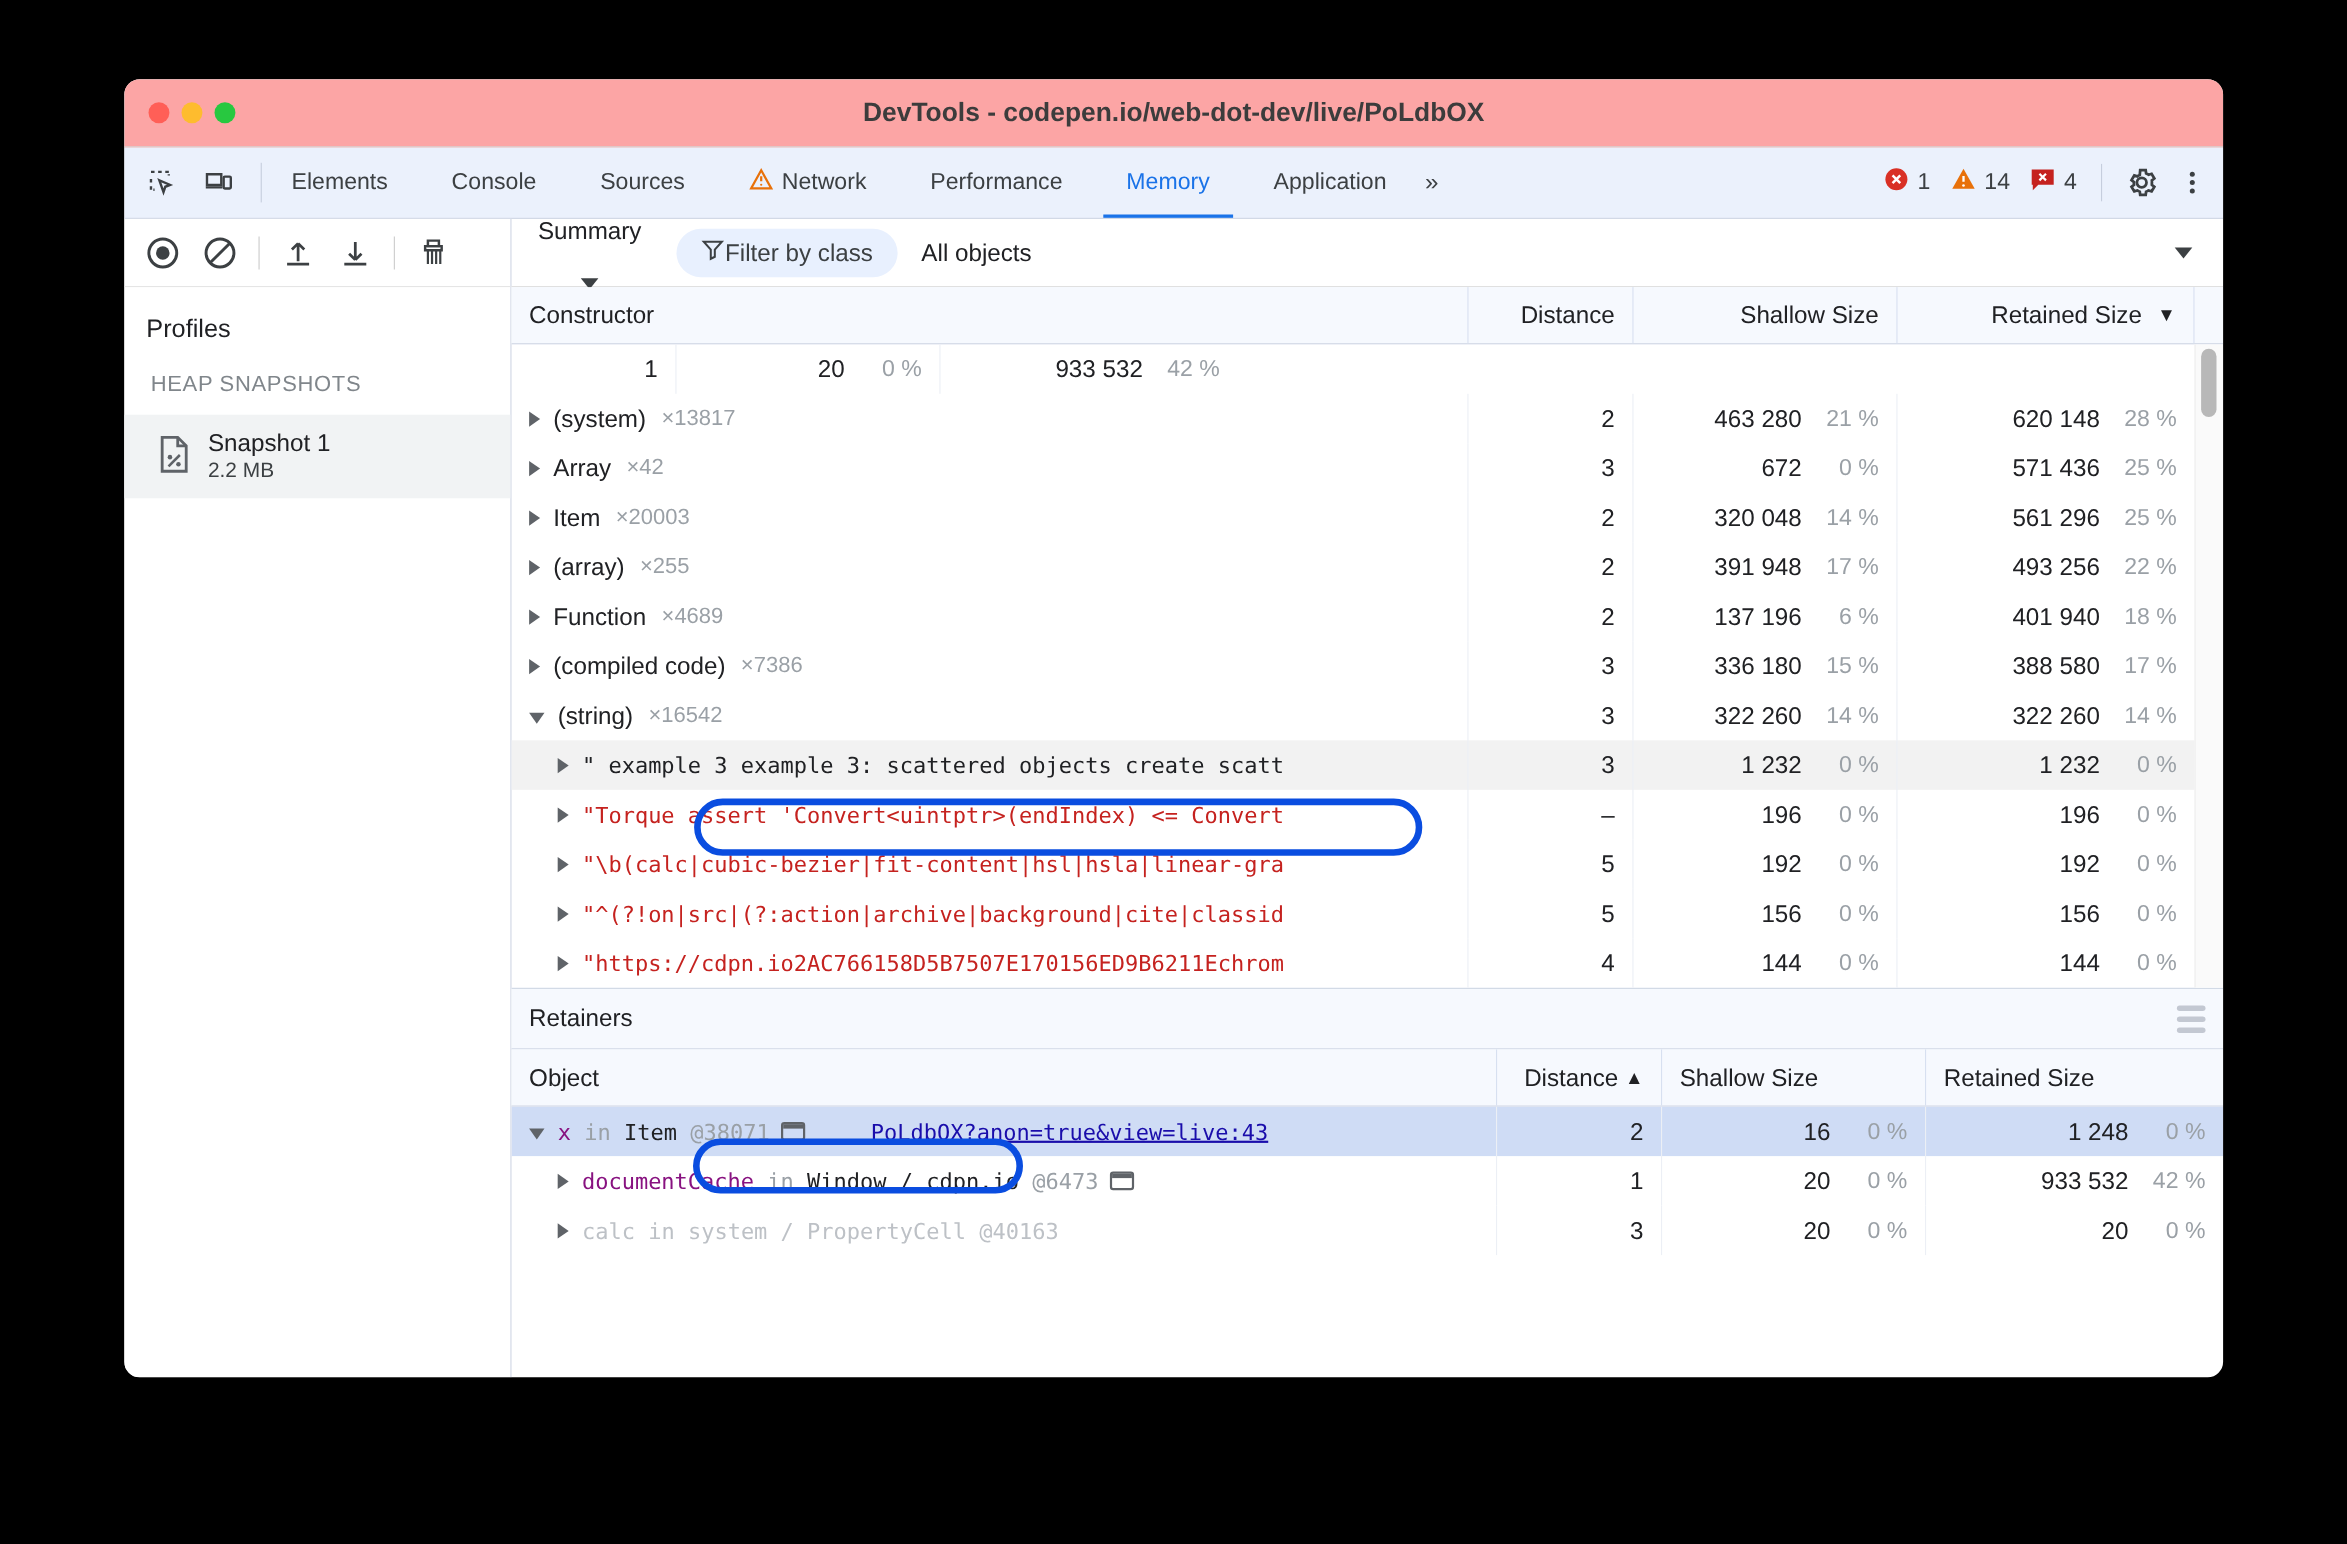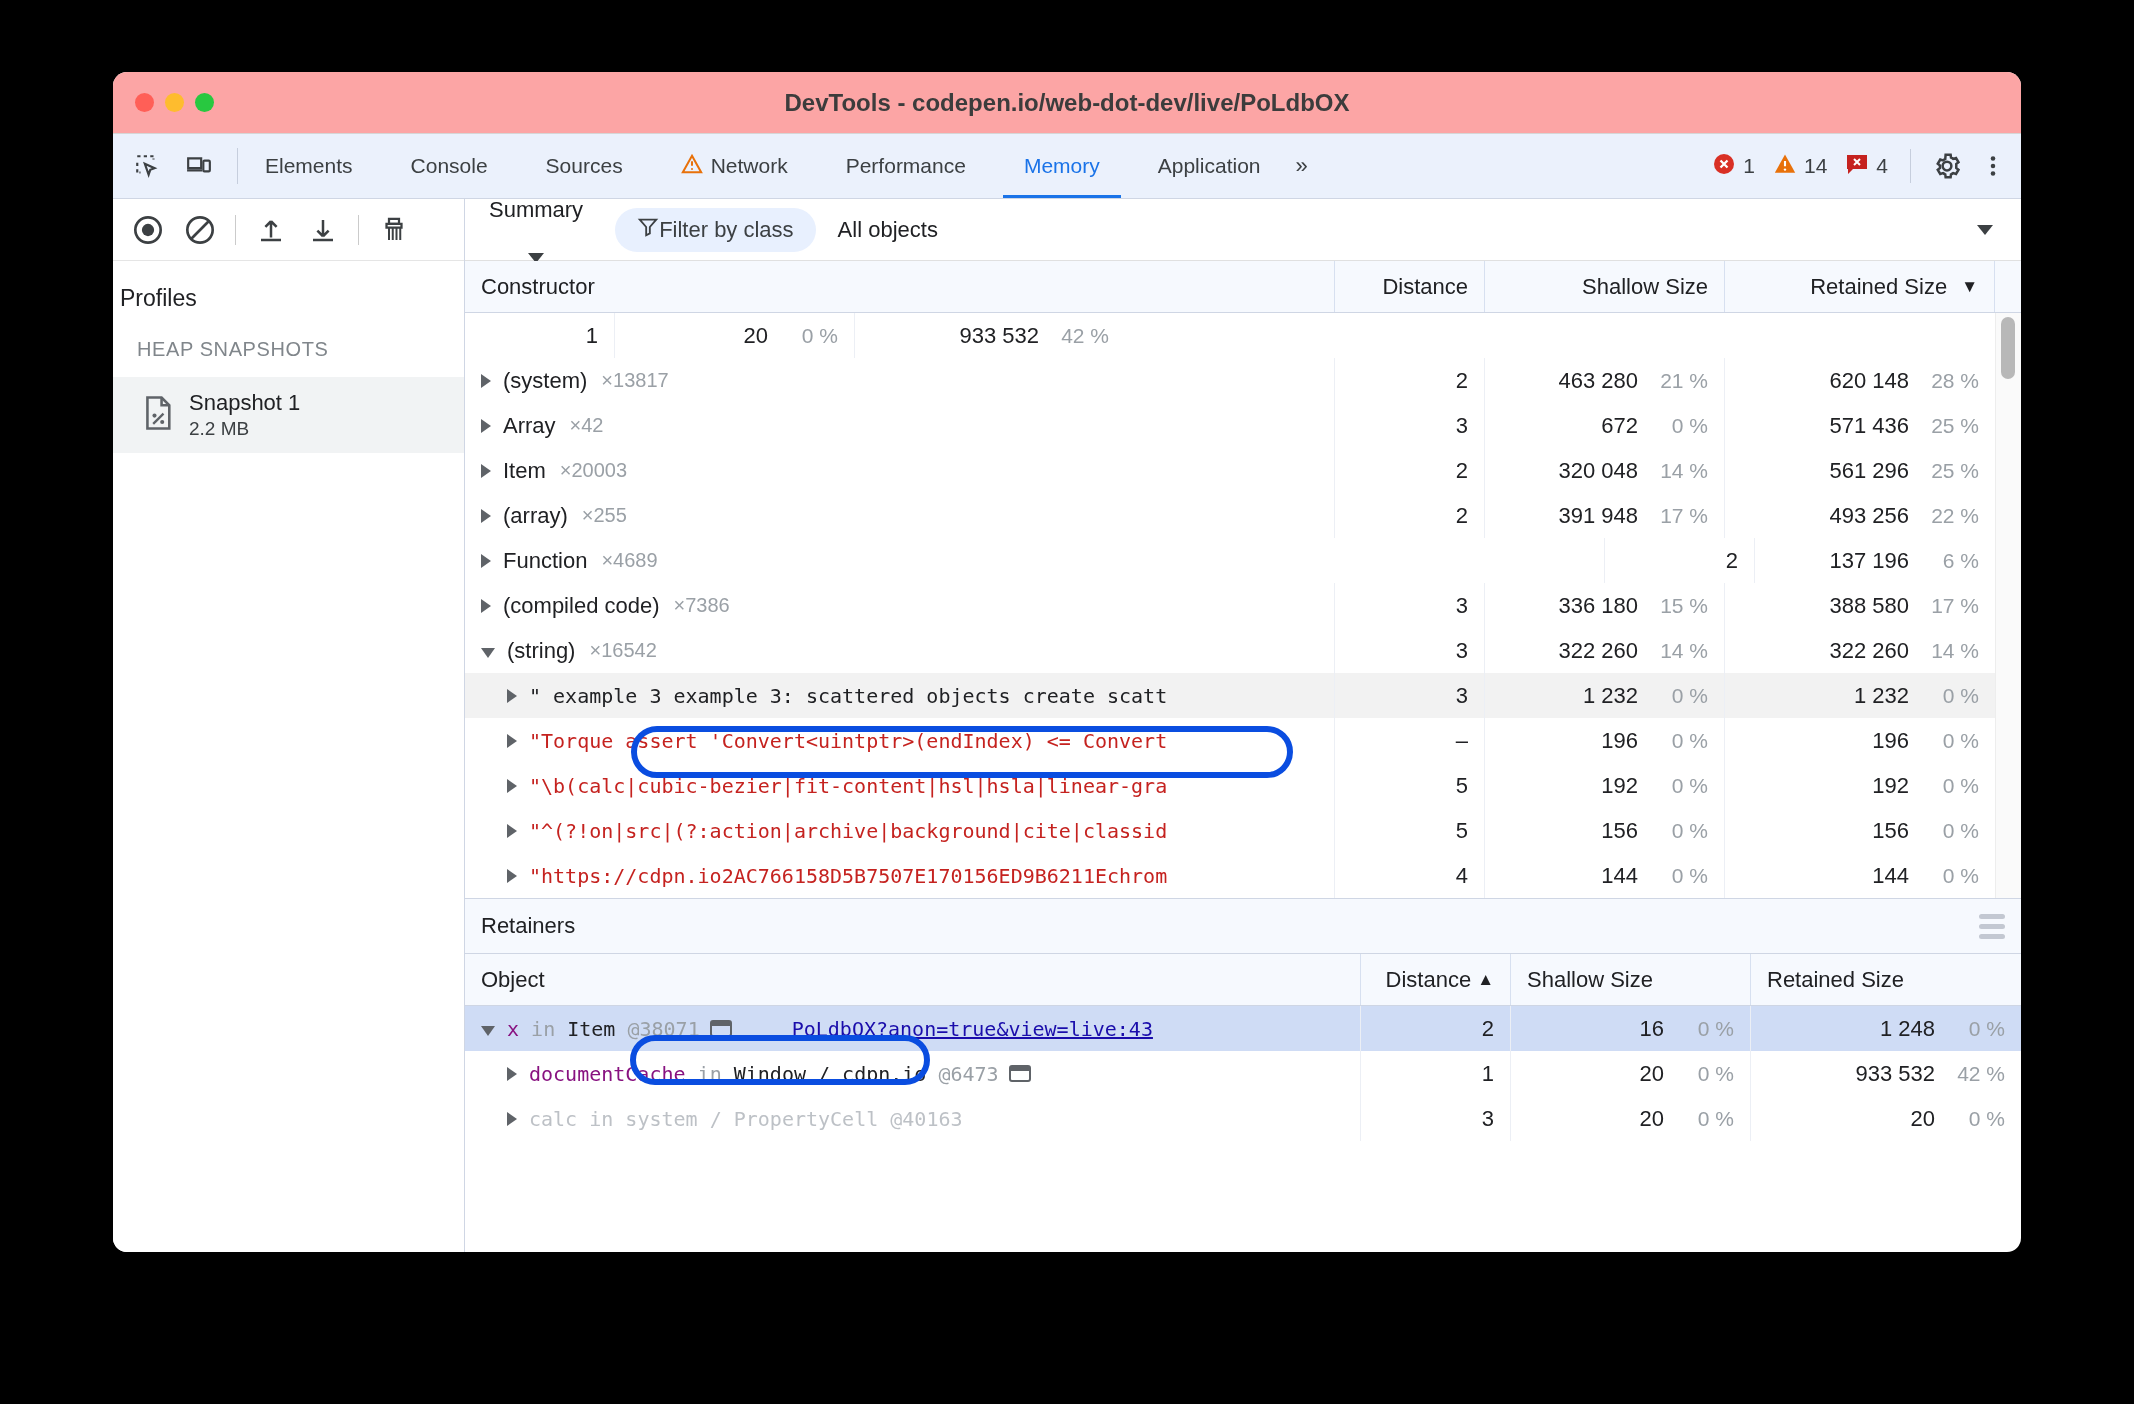--- a/index.html
+++ b/index.html
@@ -66,21 +66,21 @@
     width: 352px; flex: none; border-right: 1px solid #cfd6e4;
     background: #fff; display: flex; flex-direction: column;
   }
   .side-toolbar {
     height: 62px; display: flex; align-items: center;
     gap: 10px; padding-left: 14px; border-bottom: 1px solid #e5e5e5;
     flex: none;
   }
   .st-btn { width: 42px; height: 42px; display: flex; align-items: center; justify-content: center; border-radius: 4px; }
   .st-sep { width: 1px; height: 30px; background: #cbcbcb; margin: 0 4px; }
-  .side-title { font-size: 23px; color: #202124; padding: 24px 0 0 7px; }
+  .side-title { font-size: 23px; color: #202124; padding: 24px 0 0 20px; }
   .side-section { font-size: 20px; color: #80868b; letter-spacing: .6px; padding: 26px 0 0 24px; }
   .snapshot-item {
     margin-top: 16px; background: #f1f3f4;
     display: flex; align-items: center; gap: 14px;
     padding: 12px 0 12px 30px;
   }
   .snap-name { font-size: 22px; color: #202124; line-height: 1.25; }
   .snap-size { font-size: 19px; color: #3c4043; line-height: 1.3; }
   
   .main { flex: 1; display: flex; flex-direction: column; min-width: 0; }
@@ -458,20 +458,24 @@
                 <div class="cell name">
                   <span class="arrow"></span>
                   <span class="cname">Function</span>
                   <span class="count">×4689</span>
                 </div>
                 <div class="cell dist">2</div>
                 <div class="cell shal">
                   <span>137 196</span>
                   <span class="pct">6 %</span>
                 </div>
+                <div class="cell ret">
+                  <span>401 940</span>
+                  <span class="pct">18 %</span>
+                </div>
               </div>
               <div class="row">
                 <div class="cell name">
                   <span class="arrow"></span>
                   <span class="cname">(compiled code)</span>
                   <span class="count">×7386</span>
                 </div>
                 <div class="cell dist">3</div>
                 <div class="cell shal">
                   <span>336 180</span>

